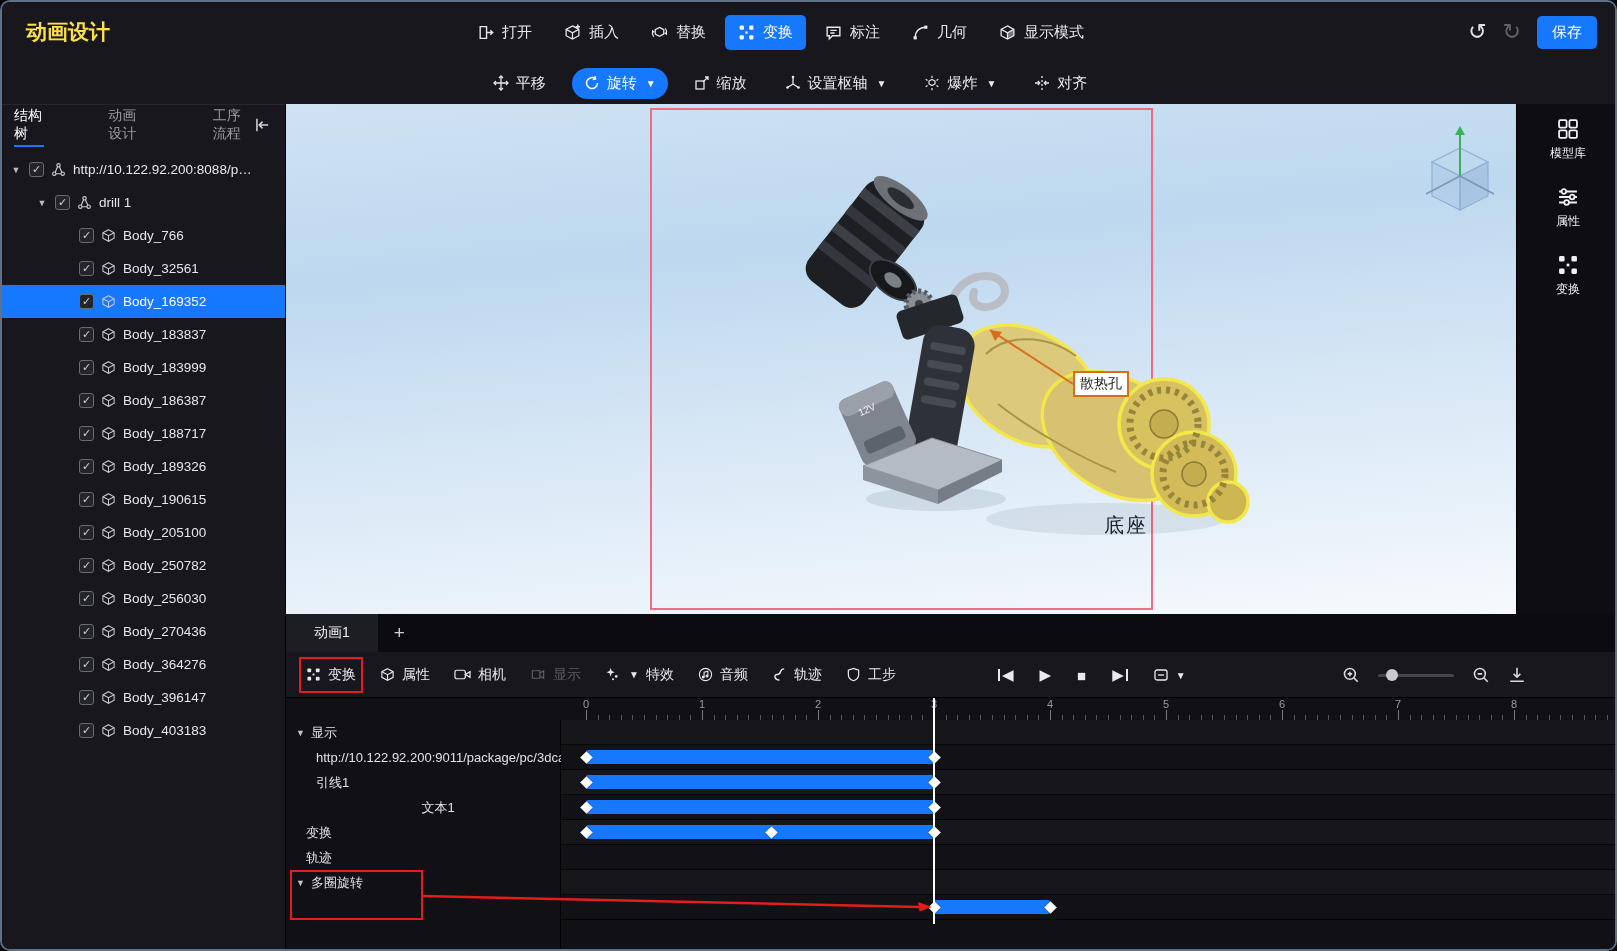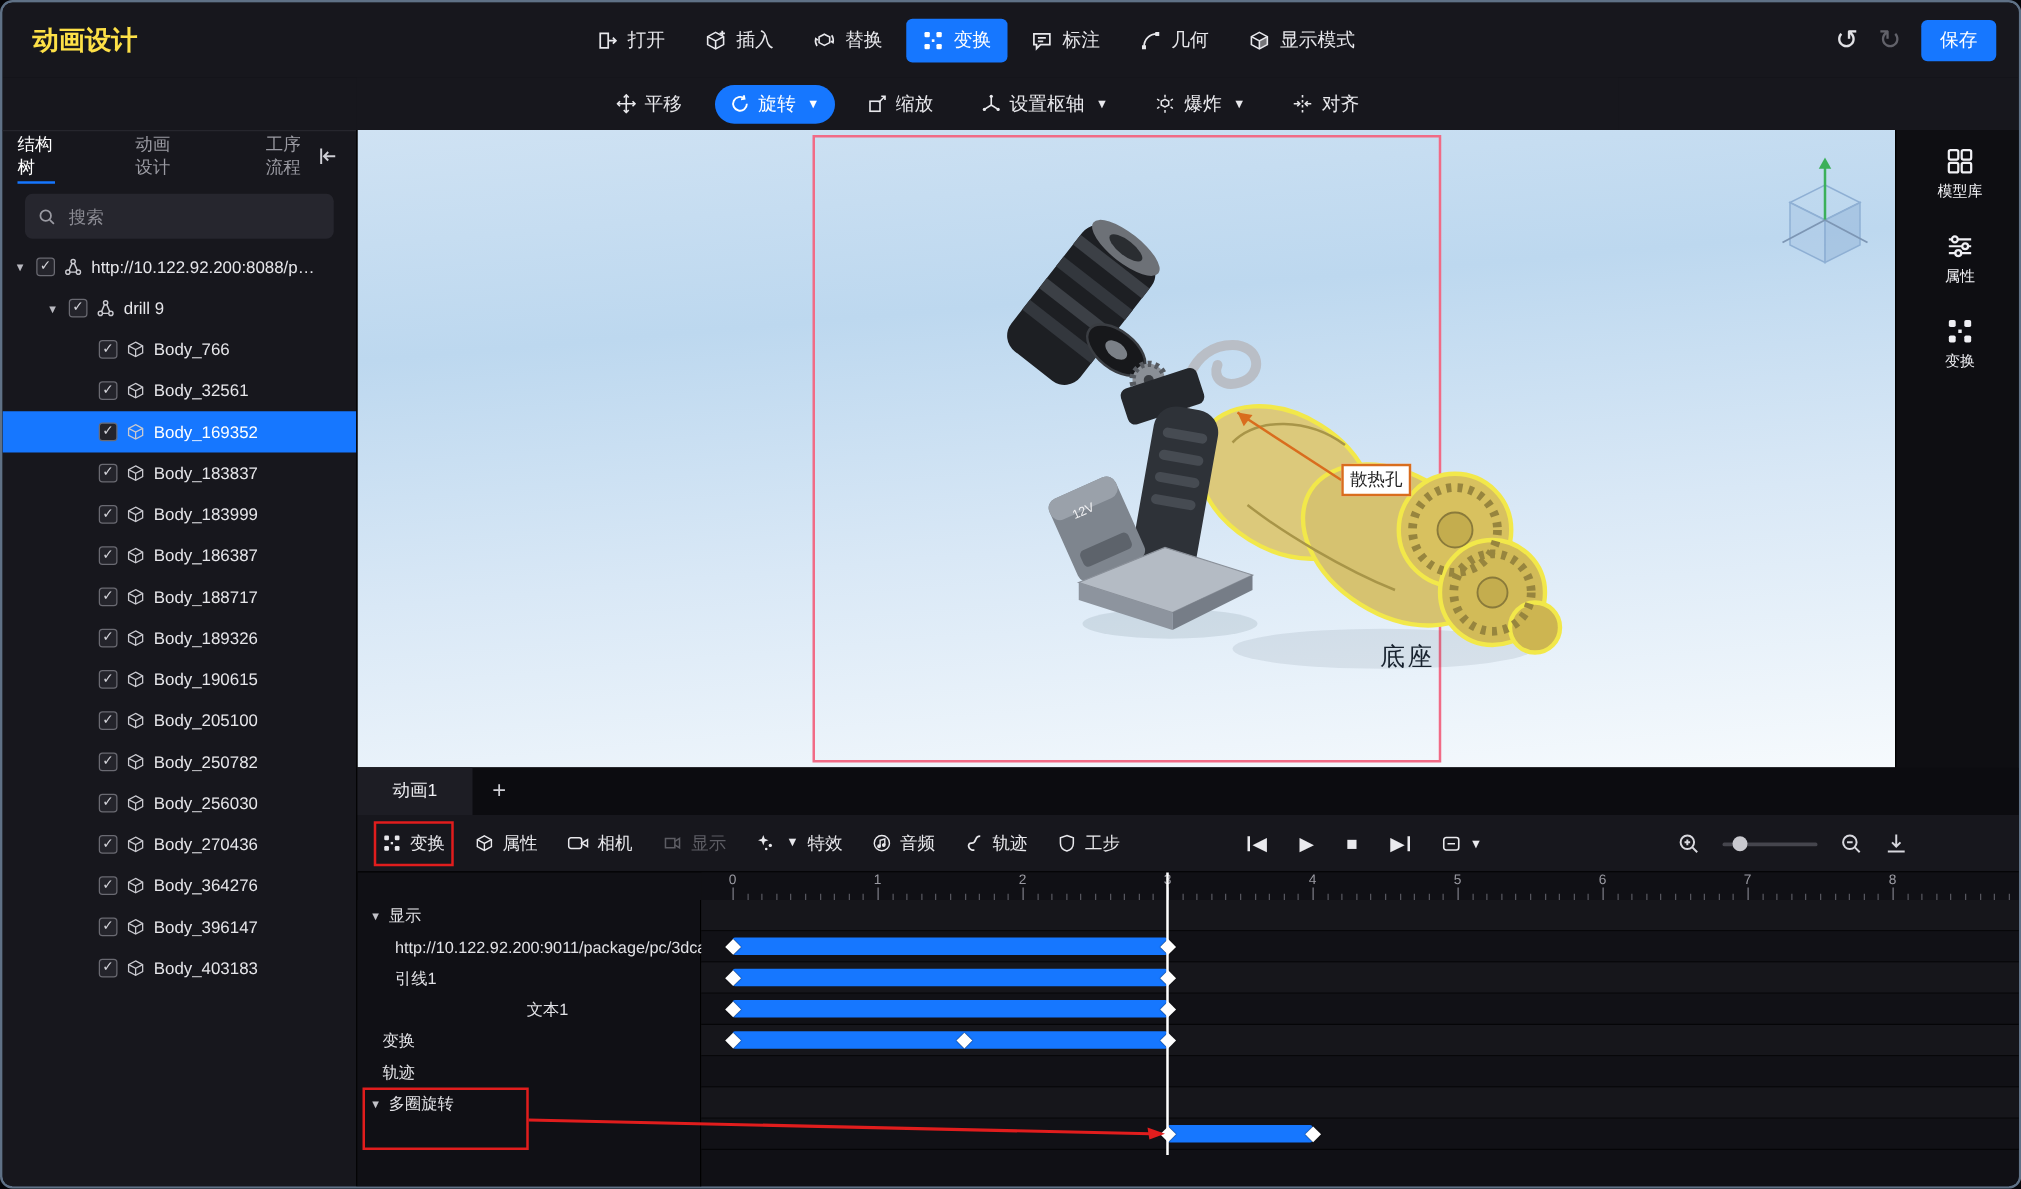--- a/index.html
+++ b/index.html
@@ -224,27 +224,20 @@
     <div class="side-tabs">
       <div class="side-tab active">结构树</div>
       <div class="side-tab">动画设计</div>
       <div class="side-tab">工序流程</div>
       <span class="collapse-btn">
         <svg class="ic" width="18" height="18" viewBox="0 0 16 16" fill="none" stroke="#cfcfd5" stroke-width="1.4">
             <path d="M3.5 2.5v11M13.5 8H6M8.5 5 5.5 8l3 3"></path>
           </svg>
       </span>
     </div>
-    <div class="searchbox">
-      <svg class="ic" width="15" height="15" viewBox="0 0 16 16" fill="none" stroke="#9a9aa2" stroke-width="1.5">
-          <circle cx="7" cy="7" r="4.5"></circle>
-          <path d="m10.5 10.5 3.5 3.5"></path>
-        </svg>
-      <input placeholder="搜索" style="">
-    </div>
     <div class="tree" id="tree-rows">
         <div class="tree-row" style="padding-left: 8px;">
           <span class="caret">▼</span>
           <span class="checkbox">✓</span>
           <span class="tree-icon">
             <svg width="15" height="15" viewBox="0 0 16 16" fill="none" stroke="#c9c9cf" stroke-width="1.2">
               <circle cx="8" cy="3.5" r="1.8"></circle>
               <circle cx="3.5" cy="12.5" r="1.8"></circle>
               <circle cx="12.5" cy="12.5" r="1.8"></circle>
               <path d="M7 5 4.5 11M9 5l2.5 6M5.3 12.5h5.4"></path>
@@ -256,21 +249,21 @@
           <span class="caret">▼</span>
           <span class="checkbox">✓</span>
           <span class="tree-icon">
             <svg width="15" height="15" viewBox="0 0 16 16" fill="none" stroke="#c9c9cf" stroke-width="1.2">
               <circle cx="8" cy="3.5" r="1.8"></circle>
               <circle cx="3.5" cy="12.5" r="1.8"></circle>
               <circle cx="12.5" cy="12.5" r="1.8"></circle>
               <path d="M7 5 4.5 11M9 5l2.5 6M5.3 12.5h5.4"></path>
             </svg>
           </span>
-          <span class="tree-label">drill 9</span>
+          <span class="tree-label">drill 1</span>
         </div>
         <div class="tree-row" style="padding-left: 58px;">
           <span class="caret"></span>
           <span class="checkbox">✓</span>
           <span class="tree-icon">
             <svg width="15" height="15" viewBox="0 0 16 16" fill="none" stroke="#c9c9cf" stroke-width="1.1">
               <path d="M8 1.8 14 5v6L8 14.2 2 11V5z"></path>
               <path d="M2 5l6 3.2L14 5M8 8.2V14"></path>
             </svg>
           </span>

